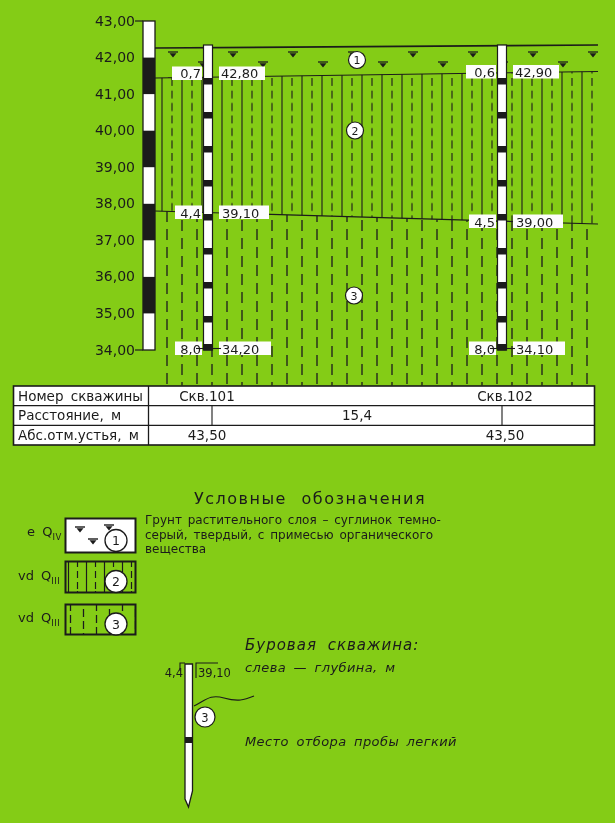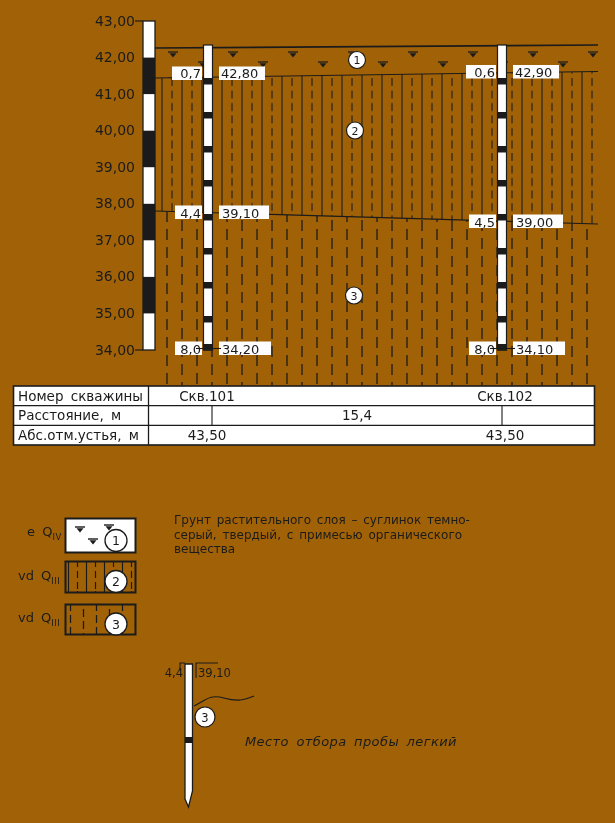--- a/index.html
+++ b/index.html
@@ -1,24 +1,24 @@
 <!DOCTYPE html>
 <html><head>
 <meta charset="utf-8">
 <style>
   html,body{margin:0;padding:0;background:#fff;}
-  .sheet{position:relative;width:615px;height:823px;background:#a16207;
+  .sheet{position:relative;width:615px;height:823px;background:#84cc16;
          font-family:"DejaVu Sans",sans-serif;color:#1b1b1b;overflow:hidden;}
   svg text{font-family:"DejaVu Sans",sans-serif;fill:#1b1b1b;}
   .abs{position:absolute;}
   .legend-title{position:absolute;left:130px;top:489px;width:360px;text-align:center;
         font-size:16px;letter-spacing:1.5px;word-spacing:8px;}
   .geo-index{position:absolute;font-size:13px;word-spacing:3px;white-space:nowrap;}
   .geo-index sub{font-size:8.5px;letter-spacing:.5px;margin-top:20px;}
-  .item-text{position:absolute;font-size:12px;line-height:14.6px;word-spacing:2px;margin-left:29px;}
+  .item-text{position:absolute;font-size:12px;line-height:14.6px;word-spacing:2px;}
   .ital{position:absolute;font-style:italic;font-size:13px;letter-spacing:.4px;
         word-spacing:3px;line-height:16.5px;}
   .key-title{position:absolute;font-style:italic;font-size:15px;letter-spacing:1px;
         word-spacing:5px;}
 </style>
 </head>
 <body>
 
 <div class="sheet">
 
@@ -148,20 +148,21 @@
     <text x="18" y="420.2" word-spacing="3">Расстояние, м</text>
     <text x="18" y="440" word-spacing="3">Абс.отм.устья, м</text>
     <text x="207" y="400.5" text-anchor="middle">Скв.101</text>
     <text x="505" y="400.5" text-anchor="middle">Скв.102</text>
     <text x="357" y="420.2" text-anchor="middle">15,4</text>
     <text x="207" y="440" text-anchor="middle">43,50</text>
     <text x="505" y="440" text-anchor="middle">43,50</text>
   </g>
 </svg>
 
+<div class="legend-title">Условные обозначения</div>
 
 <div class="geo-index" style="left:27px;top:524px">
   <span>e Q</span><sub>IV</sub>
 </div>
 <svg class="abs" style="left:64px;top:517px" width="74" height="37" viewBox="0 0 74 37">
   <rect x="1.5" y="1.5" width="70" height="34" fill="#fff" stroke="#1b1b1b" stroke-width="2"></rect>
   <g>
     <path d="M11,10 h10" stroke="#1b1b1b" stroke-width="1.4"></path>
         <path d="M12.5,11.2 L19.5,11.2 L16,15.5 Z" fill="#1b1b1b"></path>
     <path d="M40,8 h10" stroke="#1b1b1b" stroke-width="1.4"></path>
@@ -197,20 +198,22 @@
     <pattern id="lgp3" patternUnits="userSpaceOnUse" width="26" height="24">
       <line x1="6.5" y1="0" x2="6.5" y2="24" stroke="#1b1b1b" stroke-width="1.3" stroke-dasharray="8 4"></line>
       <line x1="19.5" y1="0" x2="19.5" y2="24" stroke="#1b1b1b" stroke-width="1.3" stroke-dasharray="8 4" stroke-dashoffset="6"></line>
     </pattern>
   </defs>
   <rect x="1.5" y="1.5" width="70" height="30" fill="url(#lgp3)" stroke="#1b1b1b" stroke-width="2"></rect>
   <circle cx="52" cy="21" r="11" fill="#fff" stroke="#1b1b1b" stroke-width="1.3"></circle>
   <text x="52" y="25.5" text-anchor="middle" font-size="12.5">3</text>
 </svg>
 
+<div class="key-title" style="left:245px;top:636px">Буровая скважина:</div>
+<div class="ital" style="left:245px;top:660px">слева — глубина, м</div>
 <div class="ital" style="left:245px;top:734px;width:250px">Место отбора пробы легкий</div>
 
 <svg class="abs" style="left:158px;top:653px" width="115" height="168" viewBox="0 0 115 168">
   <path d="M27,11 L27,146 L30.5,154 L34.5,138 L34.5,11 Z" fill="#fff" stroke="#1b1b1b" stroke-width="1.3"></path>
   <path d="M22,18 V10 H27" fill="none" stroke="#1b1b1b" stroke-width="1.1"></path>
   <path d="M38,25 V10 H60" fill="none" stroke="#1b1b1b" stroke-width="1.1"></path>
   <text x="25" y="24" text-anchor="end" font-size="11.5">4,4</text>
   <text x="40" y="24" font-size="11.5">39,10</text>
   <path d="M36,53 C48,47 52,41 66,45 S86,47 96,43" fill="none" stroke="#1b1b1b" stroke-width="1.2"></path>
   <circle cx="47" cy="64" r="10" fill="#fff" stroke="#1b1b1b" stroke-width="1.2"></circle>

